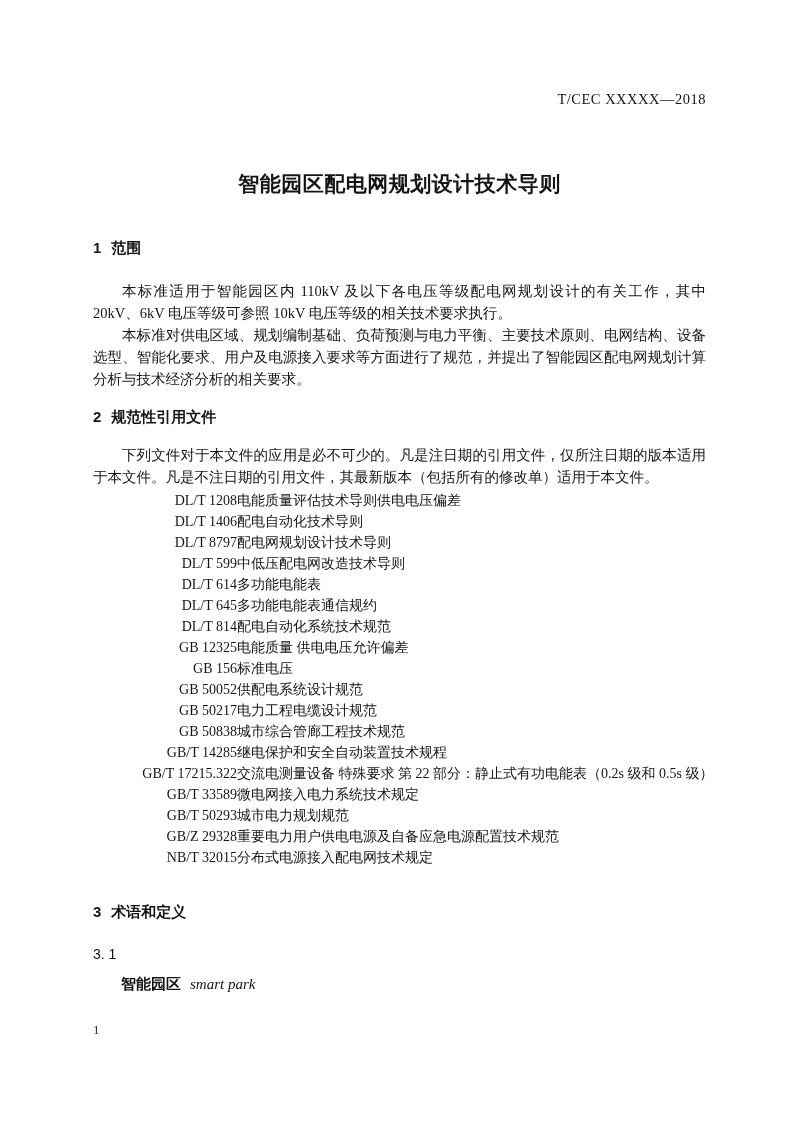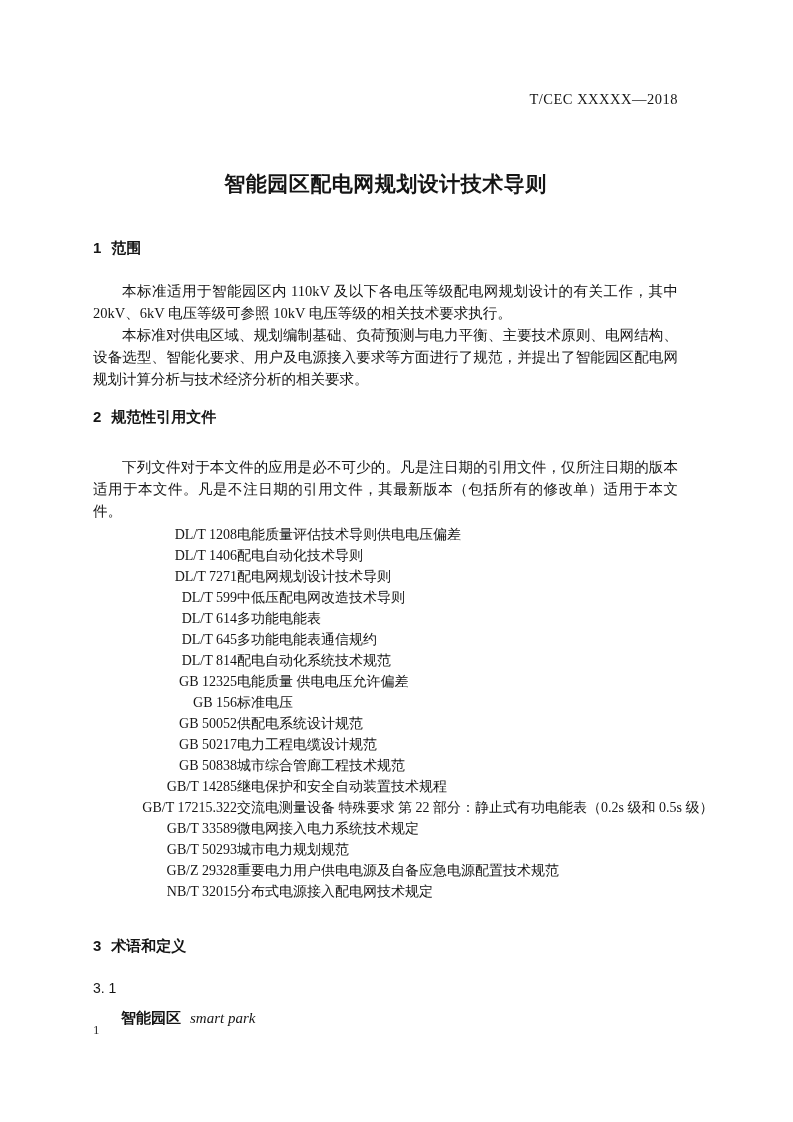--- a/index.html
+++ b/index.html
@@ -8,20 +8,21 @@
     background: #ffffff;
   }
   .page {
     position: relative;
     width: 744px;
     height: 1122px;
     background: #ffffff;
     overflow: hidden;
     color: #151515;
     font-family: "Liberation Serif", "DejaVu Serif", serif;
+    padding-left: 28px;
   }
   .content {
     position: absolute;
     left: 93px;
     right: 66px;
     top: 0;
   }
   .doc-number {
     margin-top: 90px;
     text-align: right;
@@ -51,21 +52,21 @@
   .h3-terms    { margin-top: 35px; }
   .body-para {
     margin: 0;
     font-size: 14.5px;
     line-height: 22px;
     text-align: justify;
     text-indent: 2em;
     text-justify: inter-ideograph;
   }
   .para-block-1 { margin-top: 23px; }
-  .para-block-2 { margin-top: 30px; }
+  .para-block-2 { margin-top: 18px; }
   .ref-list {
     margin-top: 2px;
     margin-left: 27px;
     font-size: 14px;
   }
   .ref-row {
     display: flex;
     line-height: 21px;
     white-space: nowrap;
   }
@@ -138,21 +139,21 @@
         <span class="ref-code">DL/T 1208</span>
         <span class="ref-title">电能质量评估技术导则供电电压偏差</span>
       </div>
 
       <div class="ref-row">
         <span class="ref-code">DL/T 1406</span>
         <span class="ref-title">配电自动化技术导则</span>
       </div>
 
       <div class="ref-row">
-        <span class="ref-code">DL/T 7271</span>
+        <span class="ref-code">DL/T 8797</span>
         <span class="ref-title">配电网规划设计技术导则</span>
       </div>
 
       <div class="ref-row">
         <span class="ref-code">DL/T 599</span>
         <span class="ref-title">中低压配电网改造技术导则</span>
       </div>
 
       <div class="ref-row">
         <span class="ref-code">DL/T 614</span>

